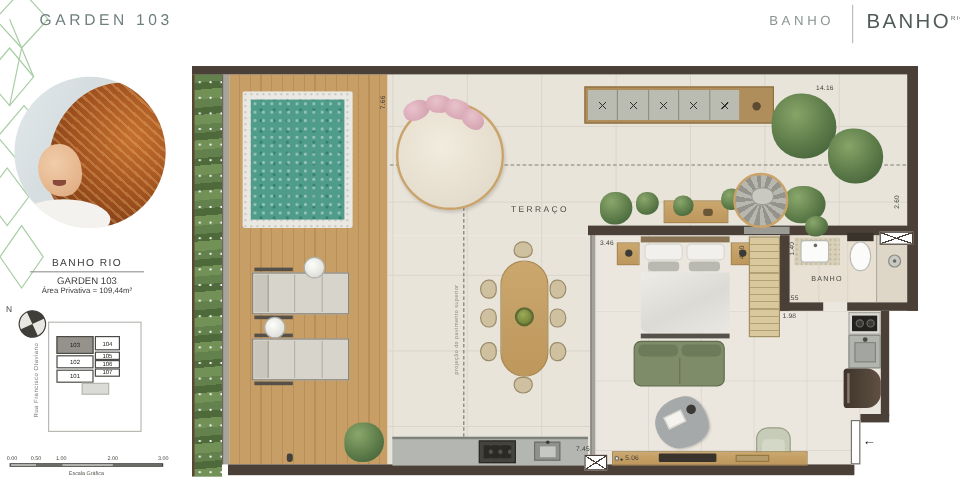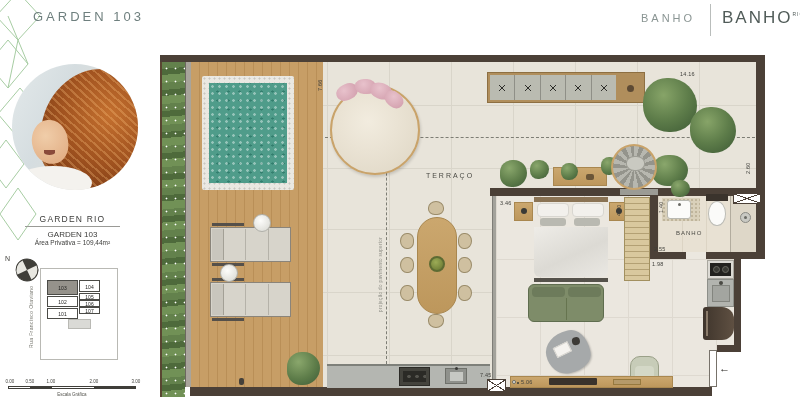--- a/index.html
+++ b/index.html
@@ -44,21 +44,21 @@
 </div>
 
 <div class="abs" style="left:12px;top:64px;width:126px;height:126px;border-radius:50%;overflow:hidden;z-index:4;background:linear-gradient(115deg,#e3e9ea 0%,#d5dde0 35%,#e9dfd2 100%)">
   <div class="abs" style="right:-14px;top:4px;width:110px;height:122px;border-radius:55% 45% 60% 40%;transform:rotate(14deg);background:radial-gradient(circle at 58% 36%,#c4702f,#a0521f 48%,#7c3c16 85%)"></div>
   <div class="abs" style="right:-14px;top:4px;width:110px;height:122px;border-radius:55% 45% 60% 40%;transform:rotate(14deg);background:repeating-linear-gradient(28deg,rgba(255,198,130,.28) 0 2px,transparent 2px 6px)"></div>
   <div class="abs" style="left:20px;top:56px;width:36px;height:44px;border-radius:50% 50% 46% 54%;transform:rotate(-8deg);background:radial-gradient(circle at 40% 35%,#f0cda9,#e3b188 75%)"></div>
   <div class="abs" style="left:32px;top:86px;width:11px;height:5px;border-radius:0 0 50% 50%;background:#8a4a3a"></div>
   <div class="abs" style="left:2px;bottom:-10px;width:78px;height:34px;border-radius:50%;background:#f4f2ee"></div>
 </div>
 
-<div class="abs" style="left:25px;top:214px;width:95px;text-align:center;font-size:8.5px;letter-spacing:1.2px;color:#3c3c3a;z-index:5">GARDEN RIO</div>
+<div class="abs" style="left:25px;top:214px;width:95px;text-align:center;font-size:8.5px;letter-spacing:1.2px;color:#3c3c3a;z-index:5">BANHO RIO</div>
 <div class="abs" style="left:25px;top:226px;width:95px;height:1px;background:#9a9a96;z-index:5"></div>
 <div class="abs" style="left:25px;top:230px;width:95px;text-align:center;font-size:8px;color:#3c3c3a;z-index:5">GARDEN 103</div>
 <div class="abs" style="left:10px;top:239px;width:125px;text-align:center;font-size:6.5px;color:#3c3c3a;z-index:5">Área Privativa = 109,44m²</div>
 
 <div class="abs" style="left:5px;top:255px;font-size:7px;color:#3f3e39;z-index:6">N</div>
 <svg class="abs" style="left:14px;top:257px;transform:rotate(-25deg);z-index:6" width="26" height="26" viewBox="0 0 26 26">
   <circle cx="13" cy="13" r="11" fill="#e8e7e1" stroke="#3f3e39" stroke-width="1"></circle>
   <path d="M13 2 A11 11 0 0 1 24 13 L13 13 Z" fill="#3f3e39"></path>
   <path d="M13 24 A11 11 0 0 1 2 13 L13 13 Z" fill="#3f3e39"></path>
 </svg>

